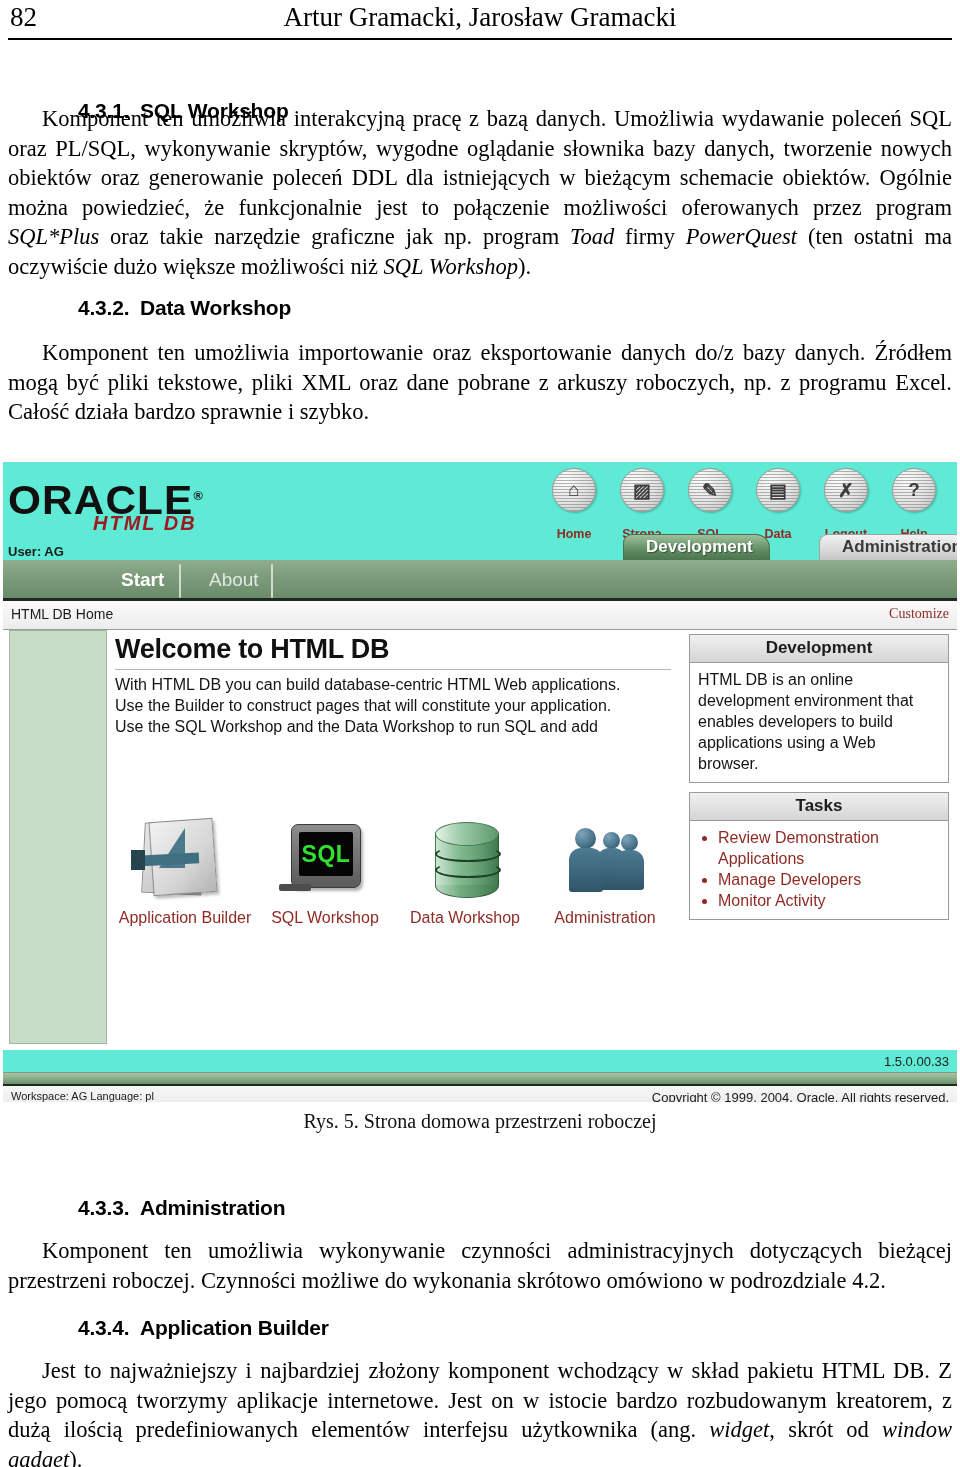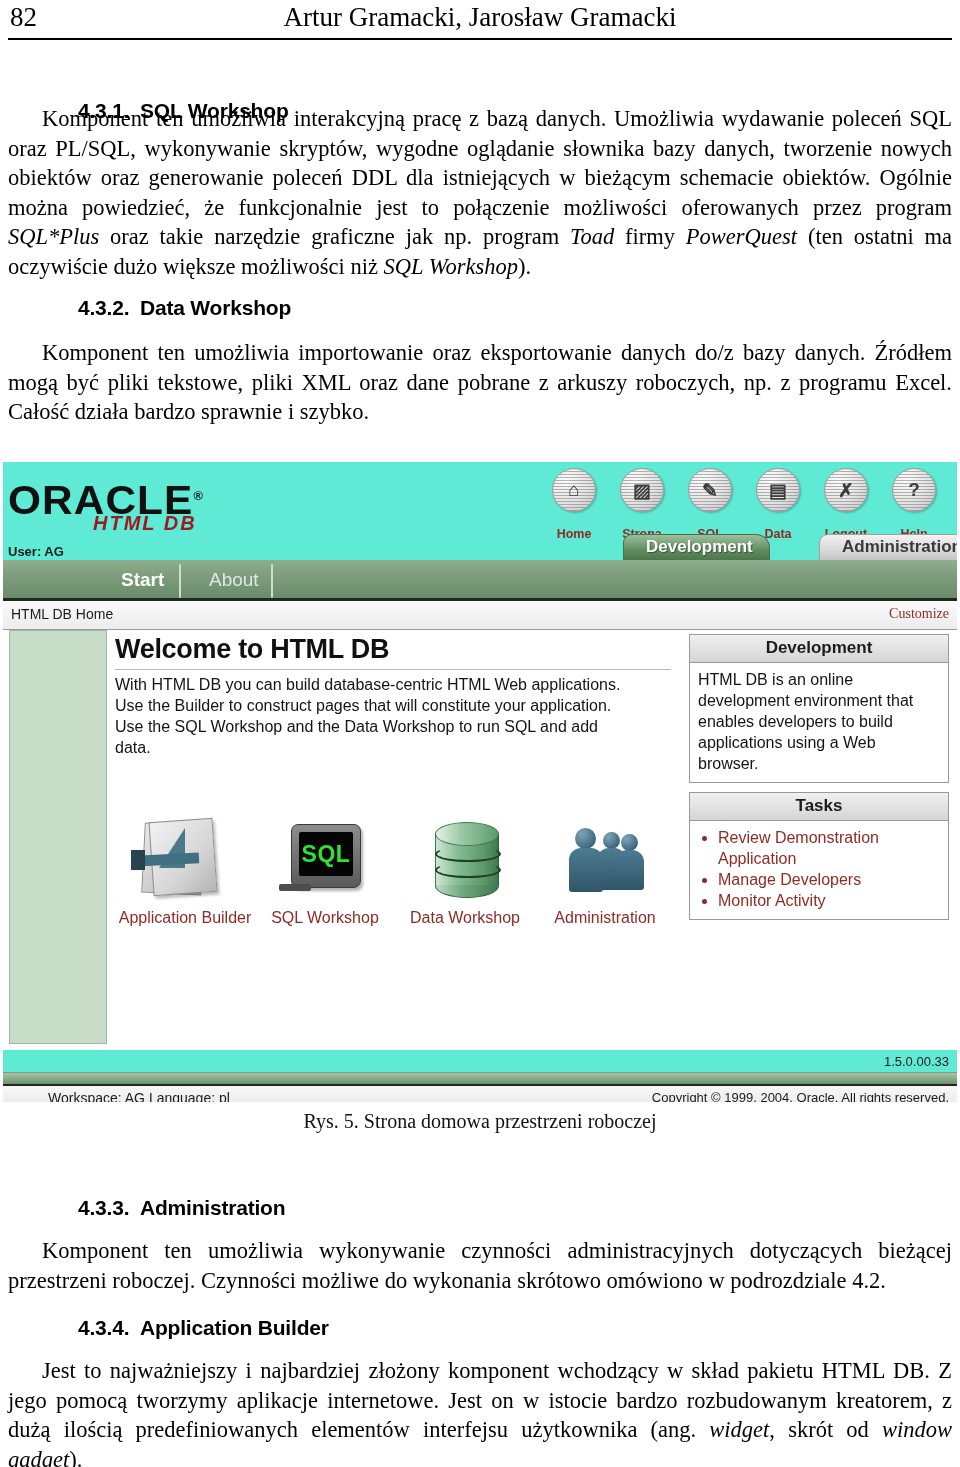--- a/index.html
+++ b/index.html
@@ -239,21 +239,21 @@
   .footband{
     position:absolute;left:0;top:610px;width:954px;height:11px;
     background:linear-gradient(to bottom,#a9c3a8 0%,#8cae8b 45%,#6d8f6c 100%);
     border-bottom:3px solid #1d2a1d;border-top:1px solid #7d9d7c;
   }
   .footrow{
     position:absolute;left:0;top:624px;width:954px;height:24px;
     background:linear-gradient(to bottom,#f7f7f7,#e9e9e9);
     border-bottom:1px solid #8d8d8d;
   }
-  .footrow .l{position:absolute;left:8px;top:4px;font-size:14px;color:#1c1c1c;font-family:"Liberation Sans", sans-serif;margin-left:37px;}
+  .footrow .l{position:absolute;left:8px;top:4px;font-size:11px;color:#1c1c1c;font-family:"Liberation Sans", sans-serif;}
   .footrow .r{position:absolute;right:8px;top:4px;font-size:13px;color:#1c1c1c;font-family:"Liberation Sans", sans-serif;}
 
   .figcap{
     position:absolute;left:0;top:1110px;width:960px;text-align:center;
     font-family:Liberation Serif, serif;font-size:20px;color:#111;
   }
 </style>
 </head>
 <body>
 
@@ -342,21 +342,20 @@
     <div class="content">
 
       <div class="sidebar"></div>
 
       <div class="welcome">
         <h1>Welcome to HTML DB</h1>
         <div class="hr"></div>
         <p>With HTML DB you can build database-centric HTML Web applications.</p>
         <p>Use the Builder to construct pages that will constitute your application.</p>
         <p>Use the SQL Workshop and the Data Workshop to run SQL and add</p>
-        <p>data.</p>
       </div>
 
       <div class="tiles">
 
         <div class="tile" style="left:0px;">
           <div class="tileart">
             <div class="ab-page2"></div>
             <div class="ab-page"></div>
             <div class="ab-tri"></div>
             <div class="ab-bar"></div>
@@ -406,21 +405,21 @@
 
       <div class="rpanel" style="top:4px;">
         <div class="ph">Development</div>
         <div class="pb">HTML DB is an online development environment that enables developers to build applications using a Web browser.</div>
       </div>
 
       <div class="rpanel" style="top:162px;">
         <div class="ph">Tasks</div>
         <div class="pb">
           <ul class="tasklist">
-            <li>Review Demonstration Application</li>
+            <li>Review Demonstration Applications</li>
             <li>Manage Developers</li>
             <li>Monitor Activity</li>
           </ul>
         </div>
       </div>
 
     </div>
 
     <div class="verline">1.5.0.00.33</div>
     <div class="footband"></div>

